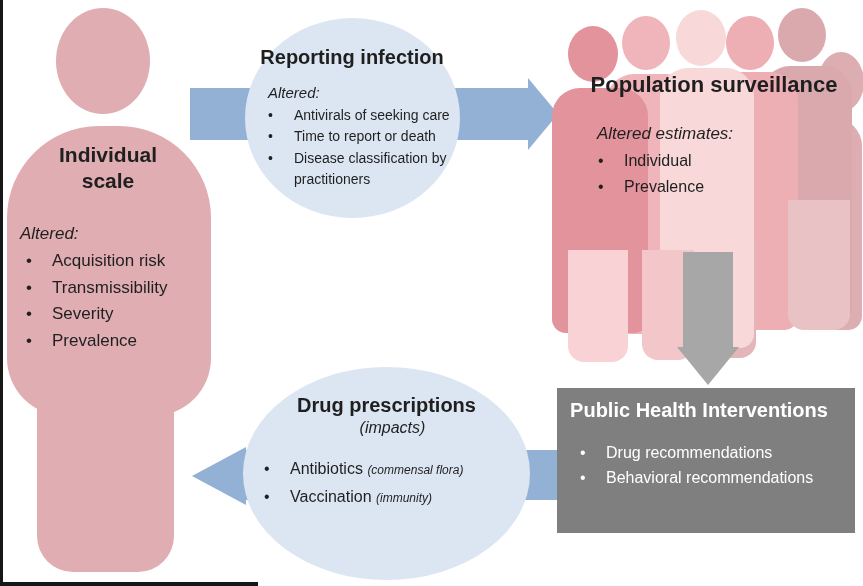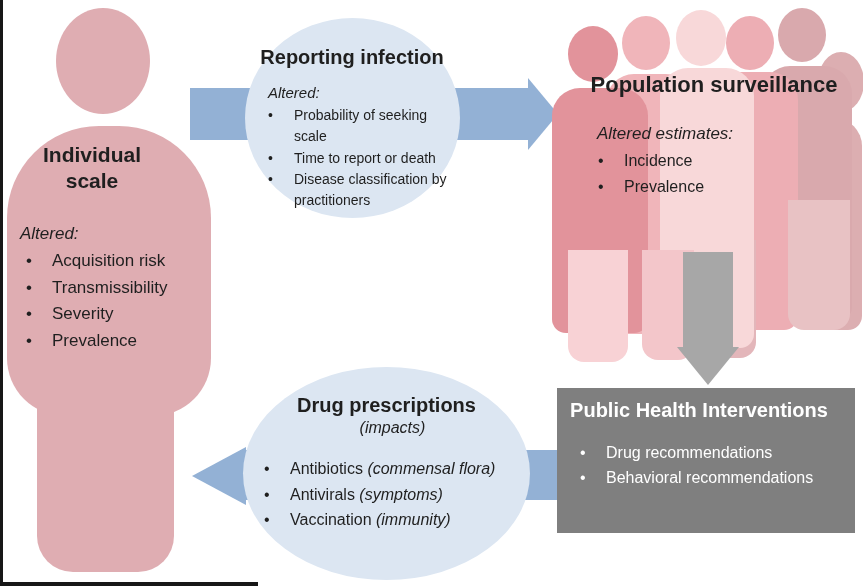--- a/index.html
+++ b/index.html
@@ -11,21 +11,21 @@
 
   
   .border-left{left:0;top:0;width:3px;height:586px;background:#171717;}
   .border-bottom{left:0;top:582px;width:258px;height:4px;background:#171717;}
 
   
   .ind-head{left:56px;top:8px;width:94px;height:106px;border-radius:50%;background:#dfadb2;}
   .ind-shoulders{left:7px;top:126px;width:204px;height:290px;border-radius:92px 92px 58px 58px;background:#dfadb2;}
   .ind-body{left:37px;top:250px;width:137px;height:322px;border-radius:0 0 36px 36px;background:#dfadb2;}
 
-  .ind-title{left:20px;top:142px;width:144px;text-align:center;font-size:21px;font-weight:bold;line-height:1.22;}
+  .ind-title{left:36px;top:142px;width:144px;text-align:center;font-size:21px;font-weight:bold;line-height:1.22;}
   .ind-altered{left:20px;top:224px;font-size:17px;font-style:italic;}
   .ind-list{left:20px;top:248px;width:175px;}
 
   ul.blist{list-style:none;margin:0;padding:0;}
   ul.blist li{position:relative;padding-left:32px;}
   ul.blist li::before{content:"\2022";position:absolute;left:6px;}
 
   .ind-list li{font-size:17px;line-height:26.5px;}
 
   
@@ -64,21 +64,21 @@
   .phi-title{left:557px;top:399px;width:284px;text-align:center;font-size:20px;font-weight:bold;color:#ffffff;z-index:5;}
   .phi-list{left:574px;top:440px;width:270px;z-index:5;color:#ffffff;}
   .phi-list li{font-size:16px;line-height:25px;padding-left:34px;}
 
   
   .drug-ellipse{left:243px;top:367px;width:287px;height:213px;}
   .drug-title{left:253px;top:394px;width:267px;text-align:center;font-size:20px;font-weight:bold;z-index:2;}
   .drug-sub{left:259px;top:419px;width:267px;text-align:center;font-size:16px;font-style:italic;z-index:2;}
   .drug-list{left:258px;top:456px;width:260px;z-index:2;}
   .drug-list li{font-size:16px;line-height:25.5px;padding-left:32px;}
-  .drug-list .note{font-style:italic;font-size:16px;}
+  .drug-list .note{font-style:italic;font-size:12px;}
 
   .z10{z-index:10;}
 </style>
 </head>
 <body>
 
 <div id="canvas">
 
   <div class="abs border-left"></div>
   <div class="abs border-bottom"></div>
@@ -97,21 +97,21 @@
     <li>Acquisition risk</li>
     <li>Transmissibility</li>
     <li>Severity</li>
     <li>Prevalence</li>
   </ul>
 
   <div class="abs ellipse rep-ellipse"></div>
   <div class="abs rep-title z10">Reporting infection</div>
   <div class="abs rep-altered z10">Altered:</div>
   <ul class="abs blist rep-list z10">
-    <li>Probability of seeking scale</li>
+    <li>Antivirals of seeking care</li>
     <li>Time to report or death</li>
     <li>Disease classification by practitioners</li>
   </ul>
 
   <div class="abs crowd">
 
     <div class="head" style="left:278px;top:52px;width:46px;height:60px;background:#dcaeb1;z-index:0;"></div>
     <div class="pbody" style="left:264px;top:118px;width:58px;height:212px;background:#dcaeb1;z-index:0;"></div>
 
     <div class="head" style="left:238px;top:8px;width:48px;height:54px;background:#d9a9ad;z-index:1;"></div>
@@ -134,33 +134,32 @@
     <div class="col" style="left:160px;top:240px;width:56px;height:118px;background:#e3b6ba;z-index:3;"></div>
     <div class="col" style="left:248px;top:200px;width:62px;height:130px;background:#e8c2c4;z-index:7;"></div>
   </div>
 
   <div class="abs gray-arrow-band"></div>
   <div class="abs gray-arrow-tip"></div>
 
   <div class="abs pop-title">Population surveillance</div>
   <div class="abs pop-altered">Altered estimates:</div>
   <ul class="abs blist pop-list">
-    <li>Incidence</li>
+    <li>Individual</li>
     <li>Prevalence</li>
   </ul>
 
   <div class="abs phi-box"></div>
   <div class="abs phi-title">Public Health Interventions</div>
   <ul class="abs blist phi-list">
     <li>Drug recommendations</li>
     <li>Behavioral recommendations</li>
   </ul>
 
   <div class="abs ellipse drug-ellipse"></div>
   <div class="abs drug-title">Drug prescriptions</div>
   <div class="abs drug-sub">(impacts)</div>
   <ul class="abs blist drug-list">
     <li><span>Antibiotics </span><span class="note">(commensal flora)</span></li>
-    <li><span>Antivirals </span><span class="note">(symptoms)</span></li>
     <li><span>Vaccination </span><span class="note">(immunity)</span></li>
   </ul>
 
 </div>
 
 </body></html>

